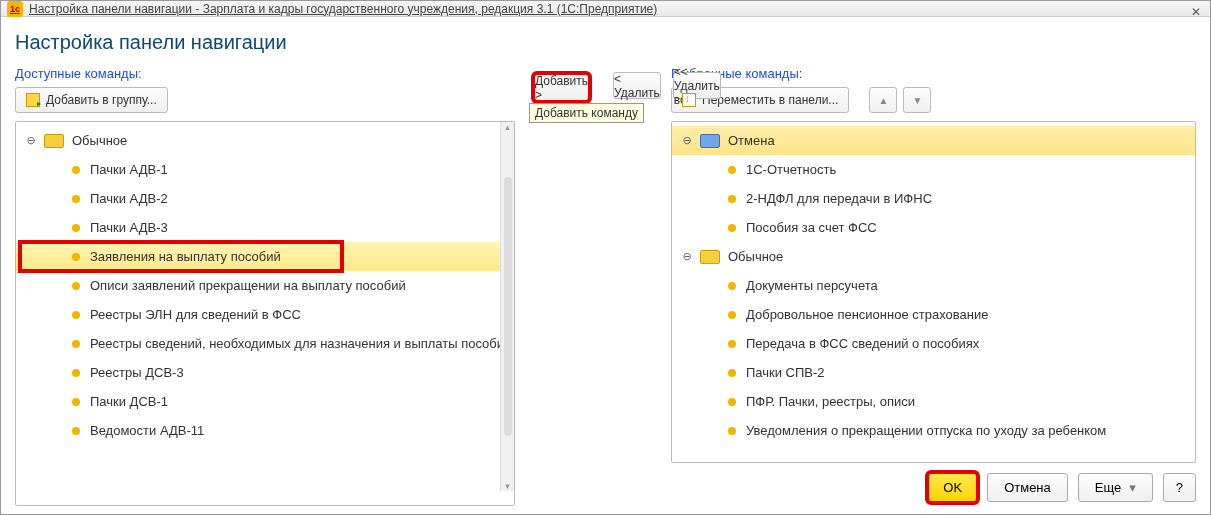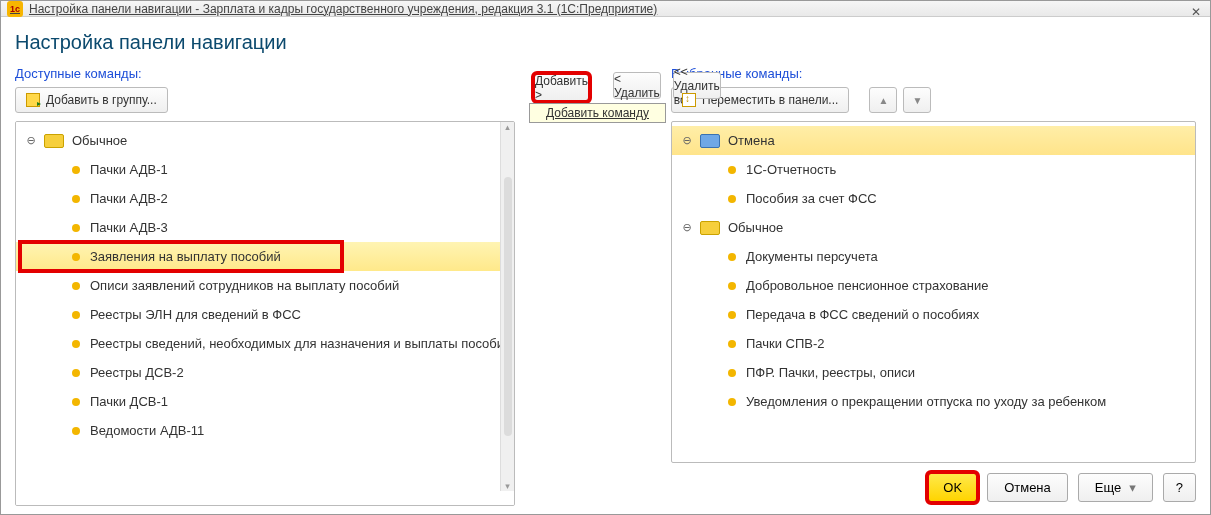--- a/index.html
+++ b/index.html
@@ -157,25 +157,24 @@
     cursor:pointer;
     display:flex; align-items:center; justify-content:center;
     position:relative;
   }
   .mid-btn.hl { outline:4px solid #e30000; outline-offset:-1px; }
   .tooltip {
     position:absolute;
     top:28px; left:-6px;
     background:#ffffe1;
     border:1px solid #999;
-    padding:2px 16px;
+    padding:2px 5px;
     font-size:12px;
     white-space:nowrap;
     z-index:5;
-    text-decoration:underline;
   }
   .footer {
     display:flex;
     justify-content:flex-end;
     gap:10px;
     padding: 10px 0 4px 0;
     align-items:center;
   }
   .footer .fbtn {
     height:29px;
@@ -267,33 +266,33 @@
                     <span class="row-label">Пачки АДВ-3</span>
                   </div>
                   <div class="left-selected-wrap">
                     <div class="tree-row child selected-left">
                       <span class="bullet"></span>
                       <span class="row-label">Заявления на выплату пособий</span>
                     </div>
                   </div>
                   <div class="tree-row child">
                     <span class="bullet"></span>
-                    <span class="row-label">Описи заявлений сотрудников на выплату пособий</span>
+                    <span class="row-label">Описи заявлений прекращении на выплату пособий</span>
                   </div>
                   <div class="tree-row child">
                     <span class="bullet"></span>
                     <span class="row-label">Реестры ЭЛН для сведений в ФСС</span>
                   </div>
                   <div class="tree-row child">
                     <span class="bullet"></span>
                     <span class="row-label">Реестры сведений, необходимых для назначения и выплаты пособий</span>
                   </div>
                   <div class="tree-row child">
                     <span class="bullet"></span>
-                    <span class="row-label">Реестры ДСВ-2</span>
+                    <span class="row-label">Реестры ДСВ-3</span>
                   </div>
                   <div class="tree-row child">
                     <span class="bullet"></span>
                     <span class="row-label">Пачки ДСВ-1</span>
                   </div>
                   <div class="tree-row child">
                     <span class="bullet"></span>
                     <span class="row-label">Ведомости АДВ-11</span>
                   </div>
                 </div>
@@ -345,20 +344,24 @@
                 <span class="toggle">⊖</span>
                 <span class="folder-icon blue"></span>
                 <span class="row-label">Отмена</span>
               </div>
               <div class="tree-row child">
                 <span class="bullet"></span>
                 <span class="row-label">1С-Отчетность</span>
               </div>
               <div class="tree-row child">
                 <span class="bullet"></span>
+                <span class="row-label">2-НДФЛ для передачи в ИФНС</span>
+              </div>
+              <div class="tree-row child">
+                <span class="bullet"></span>
                 <span class="row-label">Пособия за счет ФСС</span>
               </div>
               <div class="tree-row group">
                 <span class="toggle">⊖</span>
                 <span class="folder-icon "></span>
                 <span class="row-label">Обычное</span>
               </div>
               <div class="tree-row child">
                 <span class="bullet"></span>
                 <span class="row-label">Документы персучета</span>

